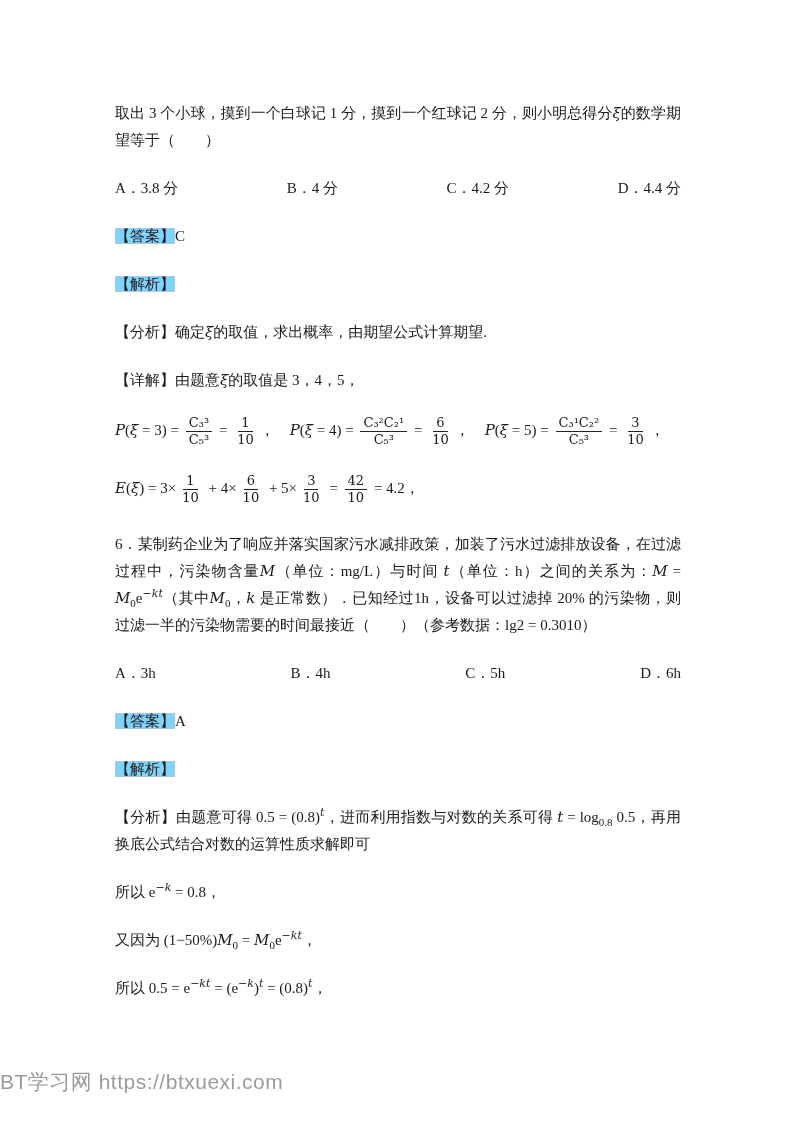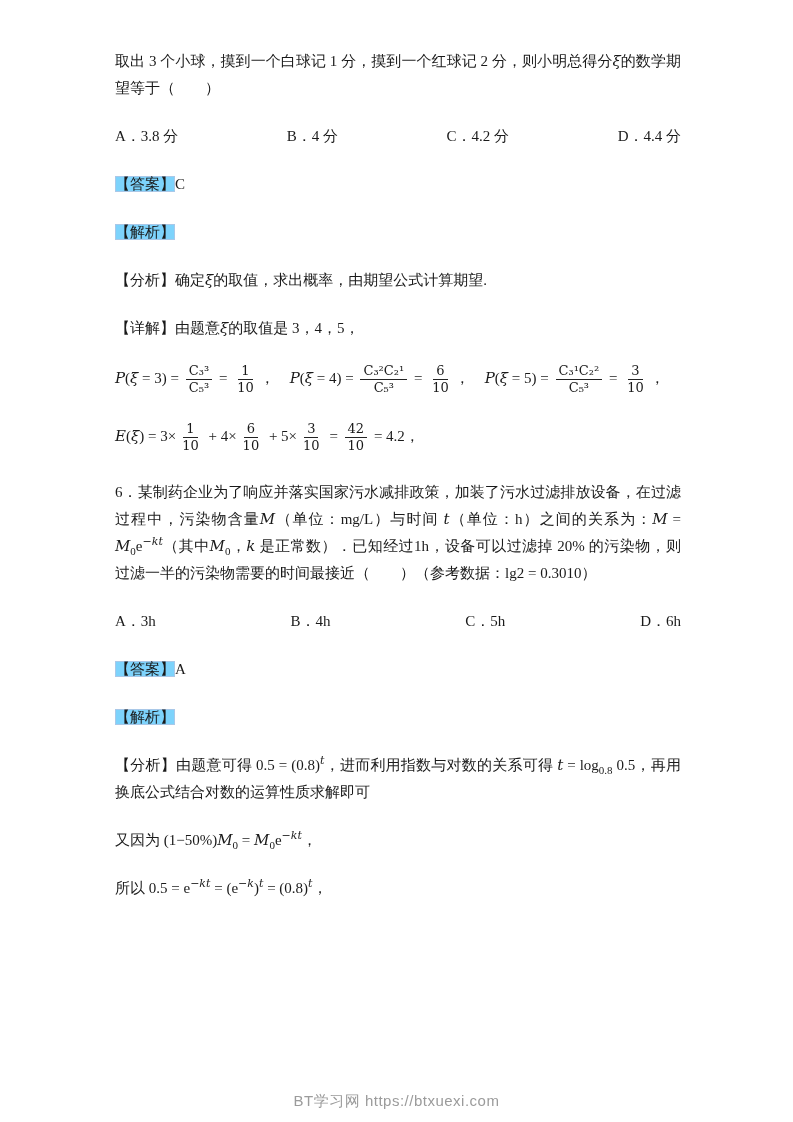--- a/index.html
+++ b/index.html
@@ -1,40 +1,40 @@
 <!DOCTYPE html>
 <html><head>
 <meta charset="utf-8">
 <style>
   html,body{margin:0;padding:0;background:#e9e9e9;}
   .doc{
     width:793px;height:1122px;background:#ffffff;position:relative;
     font-family:"Liberation Serif","DejaVu Serif",serif;
     color:#1a1a1a;overflow:hidden;margin:0 auto;
   }
-  .content{width:566px;margin:0 0 0 115px;padding-top:48px;font-size:15px;}
+  .content{width:566px;margin:0 0 0 115px;padding-top:100px;font-size:15px;}
   .content p{margin:0 0 21px 0;line-height:1.8;text-align:justify;}
   .math-line{margin:4px 0 26px 0 !important;}
   .opt-row{display:flex;justify-content:space-between;margin:0 0 21px 0;line-height:1.8;}
   .opt-row span{white-space:nowrap;}
   .mi{font-style:italic;font-family:"DejaVu Serif","Liberation Serif",serif;}
   .bd{font-weight:normal;}
   .hl{background:#7dd3fc;box-shadow:0 0 0 1px #a9c8e8 inset;}
   sup,sub{font-size:11px;line-height:0;}
   .frac{
     display:inline-flex;flex-direction:column;align-items:center;
     vertical-align:middle;margin:0 3px;font-size:13px;line-height:1.2;
     font-family:"DejaVu Serif","Liberation Serif",serif;
   }
   .frac .fn{border-bottom:1px solid #222;padding:0 3px;display:block;}
   .frac .fd{padding:0 3px;display:block;}
   .gap-top{margin-top:10px !important;}
   .footer{
-    position:absolute;left:0;bottom:11px;width:100%;text-align:center;
-    color:#9b9b9b;font-size:15px;letter-spacing:0.5px;
+    position:absolute;left:0;bottom:26px;width:100%;text-align:left;
+    color:#9b9b9b;font-size:21px;letter-spacing:0.5px;
     font-family:"Liberation Sans","DejaVu Sans",sans-serif;
   }
 </style>
 </head>
 <body>
 
 <div class="doc">
   <div class="content">
 
     <p>取出 3 个小球，摸到一个白球记 1 分，摸到一个红球记 2 分，则小明总得分<span class="mi">ξ</span>的数学期望等于（　　）</p>
@@ -88,20 +88,21 @@
     <div class="opt-row">
       <span>A．3h</span>
       <span>B．4h</span>
       <span>C．5h</span>
       <span>D．6h</span>
     </div>
 
     <p><span class="hl">【答案】</span>A</p>
     <p><span class="hl">【解析】</span></p>
     <p>【分析】由题意可得 0.5 = (0.8)<sup class="mi">t</sup>，进而利用指数与对数的关系可得 <span class="mi">t</span> = log<sub>0.8</sub> 0.5，再用换底公式结合对数的运算性质求解即可</p>
+    <p>所以 e<sup class="mi">−k</sup> = 0.8，</p>
     <p>又因为 (1−50%)<span class="mi">M</span><sub>0</sub> = <span class="mi">M</span><sub>0</sub>e<sup class="mi">−kt</sup>，</p>
     <p>所以 0.5 = e<sup class="mi">−kt</sup> = (e<sup class="mi">−k</sup>)<sup class="mi">t</sup> = (0.8)<sup class="mi">t</sup>，</p>
 
   </div>
 
   <div class="footer">
     <span>BT学习网 https://btxuexi.com</span>
   </div>
 </div>
 

